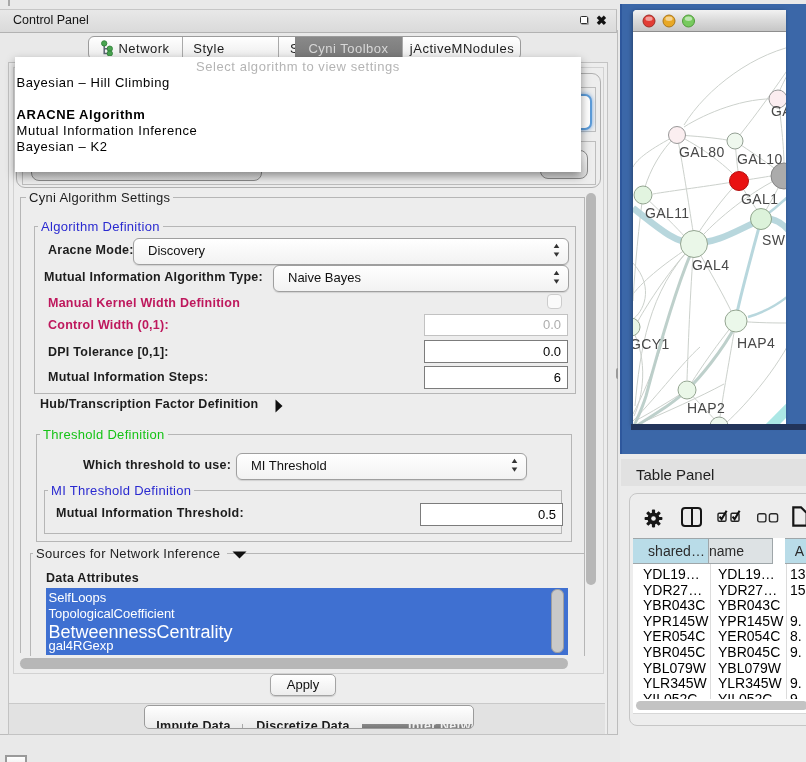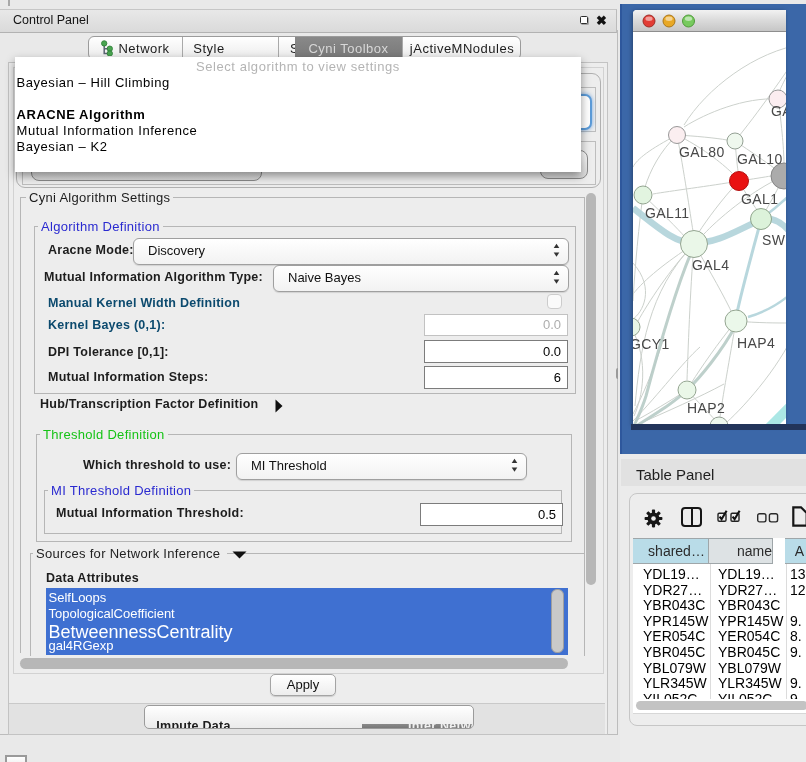--- a/index.html
+++ b/index.html
@@ -1,20 +1,20 @@
 <!DOCTYPE html>
 <html><head>
 <meta charset="utf-8">
 <style>
 html,body{margin:0;padding:0;}
 body{width:806px;height:762px;position:relative;overflow:hidden;background:#e9e9e9;
   font-family:"Liberation Sans",sans-serif;-webkit-font-smoothing:antialiased;}
 .abs{position:absolute;}
 .blab{font-size:12.5px;font-weight:bold;letter-spacing:.25px;color:#1d1d1d;white-space:nowrap;}
-.gray{color:#0c4a6e;}
+.gray{color:#be185d;}
 .combo{position:absolute;background:linear-gradient(#ffffff,#f2f2f2);border:1px solid #9f9f9f;
   border-radius:6px;font-size:13px;color:#111;box-shadow:0 1px 1px rgba(0,0,0,.12);}
 .combo .ctx{position:absolute;left:14px;top:4px;}
 .arr{position:absolute;right:8px;top:4px;width:7px;height:15px;}
 .field{position:absolute;background:#fff;border:1px solid #7c7c7c;font-size:13px;color:#000;
   text-align:right;padding-right:6px;}
 .gtitle{position:absolute;font-size:13px;letter-spacing:.3px;background:#ededed;padding:0 3px;white-space:nowrap;}
 .gbox{position:absolute;border:1px solid #b6b6b6;}
 .seg{position:absolute;top:0;bottom:0;display:flex;align-items:center;justify-content:center;
   font-size:13px;letter-spacing:.5px;color:#1c1c1c;white-space:nowrap;}
@@ -87,21 +87,21 @@
   <div class="ctx">Naive Bayes</div>
   <svg class="arr" viewBox="0 0 7 15">
       <path d="M0.7,5 L3.5,0.8 L6.3,5 Z" fill="#333"></path>
       <path d="M0.7,9.5 L3.5,13.7 L6.3,9.5 Z" fill="#333"></path>
     </svg>
 </div>
 
 <div class="blab gray abs" style="left:48px;top:296px;">Manual Kernel Width Definition</div>
 <div class="abs" style="left:547px;top:294px;width:13px;height:13px;border:1.5px solid #cccccc;border-radius:4px;background:#fafafa;"></div>
 
-<div class="blab gray abs" style="left:48px;top:318px;">Kernel Bayes (0,1):</div>
+<div class="blab gray abs" style="left:48px;top:318px;">Control Width (0,1):</div>
 <div class="field" style="left:424px;top:314px;width:136px;height:20px;border-color:#c2c2c2;color:#adadad;line-height:20px;">0.0</div>
 
 <div class="blab abs" style="left:48px;top:345px;">DPI Tolerance [0,1]:</div>
 <div class="field" style="left:424px;top:340px;width:136px;height:21px;line-height:21px;">0.0</div>
 
 <div class="blab abs" style="left:48px;top:370px;">Mutual Information Steps:</div>
 <div class="field" style="left:424px;top:366px;width:136px;height:21px;line-height:21px;">6</div>
 
 <div class="blab abs" style="left:40px;top:396.5px;">Hub/Transcription Factor Definition</div>
 <svg class="abs" style="left:275px;top:399px;" width="8" height="14" viewBox="0 0 8 14">
@@ -142,20 +142,21 @@
 </div>
 
 <div class="abs" style="left:586px;top:193px;width:10px;height:392px;border-radius:5px;background:#b7b7b7;"></div>
 <div class="abs" style="left:20px;top:658px;width:548px;height:11px;border-radius:6px;background:#b7b7b7;"></div>
 
 <div class="abs" style="left:270px;top:674px;width:64px;height:20px;border:1px solid #a4a4a4;border-radius:5px;background:linear-gradient(#ffffff,#ededed);text-align:center;line-height:20px;font-size:13px;color:#111;box-shadow:0 1px 1px rgba(0,0,0,.15);">Apply</div>
 
 <div class="abs" style="left:9px;top:703px;width:596px;height:30px;background:#e2e2e2;border-top:1px solid #c9c9c9;"></div>
 <div class="abs" style="left:144px;top:705px;width:328px;height:22px;background:linear-gradient(#ffffff,#ebebeb);border:1px solid #9b9b9b;border-radius:5px;overflow:hidden;">
   <div class="seg bseg" style="left:0;width:97px;font-size:12.5px;">Impute Data</div>
+  <div class="seg bseg segdiv" style="left:97px;width:120px;font-size:12.5px;">Discretize Data</div>
   <div class="seg bseg sel" style="left:217px;width:111px;font-size:12.5px;color:#f0f0f0;padding-left:32px;">Infer Network</div>
 </div>
 
 <div class="abs" style="left:5px;top:755px;width:18px;height:12px;border:2px solid #9a9a9a;background:linear-gradient(#ffffff,#e6e6e6);"></div>
 
 <div class="abs" style="left:616px;top:368px;width:3px;height:11px;border-left:2px solid #9a9a9a;border-radius:2px;"></div>
 
 <div class="abs" style="left:620px;top:4px;width:186px;height:450px;background:#3b67a8;border-left:2px solid #2e579c;"></div>
 
 <div class="abs" style="left:633px;top:10px;width:153px;height:415px;background:#fff;border-top-left-radius:4px;overflow:hidden;box-shadow:-1px 1px 4px rgba(0,0,0,.35);">
@@ -286,30 +287,30 @@
 <svg class="abs" style="left:757px;top:512.5px;" width="22" height="11" viewBox="0 0 22 11">
   <rect x="0.7" y="0.7" width="8.2" height="8.2" rx="1.8" fill="none" stroke="#2a2a2a" stroke-width="1.4"></rect>
   <rect x="12.4" y="0.7" width="8.2" height="8.2" rx="1.8" fill="none" stroke="#2a2a2a" stroke-width="1.4"></rect>
 </svg>
 <svg class="abs" style="left:792px;top:506px;" width="16" height="21" viewBox="0 0 16 21">
   <path d="M1.3,1.3 L9,1.3 L14.7,7 L14.7,19.7 L1.3,19.7 Z" fill="#ededed" stroke="#161616" stroke-width="2.2"></path>
 </svg>
 
 <div class="abs" style="left:633px;top:538px;width:173px;height:161px;background:#fff;overflow:hidden;font-size:14px;">
   <div style="position:absolute;left:0;top:0;width:76px;height:26px;background:#b9dce8;border:1px solid #9fa6a9;border-left:none;box-sizing:border-box;text-align:center;text-indent:12px;line-height:25px;color:#2b2b2b;">shared…</div>
-  <div style="position:absolute;left:76px;top:0;width:64px;height:26px;background:#dde2e4;border:1px solid #9fa6a9;border-left:none;box-sizing:border-box;text-align:right;line-height:25px;color:#2b2b2b;">name</div>
+  <div style="position:absolute;left:76px;top:0;width:64px;height:26px;background:#dde2e4;border:1px solid #9fa6a9;border-left:none;box-sizing:border-box;text-align:left;line-height:25px;color:#2b2b2b;">name</div>
   <div style="position:absolute;left:152px;top:0;width:30px;height:26px;background:#b9dce8;border:1px solid #9fa6a9;border-left:none;box-sizing:border-box;text-align:center;line-height:25px;color:#2b2b2b;">A</div>
   <div style="position:absolute;left:76.5px;top:26px;width:0;height:135px;border-left:1px solid #dcdcdc;"></div>
   <div style="position:absolute;left:152.5px;top:26px;width:0;height:135px;border-left:1px solid #dcdcdc;"></div>
   <div style="position:absolute;left:10px;top:28px;color:#000;">YDL19…</div>
   <div style="position:absolute;left:85px;top:28px;color:#000;">YDL19…</div>
   <div style="position:absolute;left:157px;top:28px;color:#000;">13</div>
   <div style="position:absolute;left:10px;top:43.6px;color:#000;">YDR27…</div>
   <div style="position:absolute;left:85px;top:43.6px;color:#000;">YDR27…</div>
-  <div style="position:absolute;left:157px;top:43.6px;color:#000;">12</div>
+  <div style="position:absolute;left:157px;top:43.6px;color:#000;">15</div>
   <div style="position:absolute;left:10px;top:59.2px;color:#000;">YBR043C</div>
   <div style="position:absolute;left:85px;top:59.2px;color:#000;">YBR043C</div>
   <div style="position:absolute;left:10px;top:74.8px;color:#000;">YPR145W</div>
   <div style="position:absolute;left:85px;top:74.8px;color:#000;">YPR145W</div>
   <div style="position:absolute;left:157px;top:74.8px;color:#000;">9.</div>
   <div style="position:absolute;left:10px;top:90.4px;color:#000;">YER054C</div>
   <div style="position:absolute;left:85px;top:90.4px;color:#000;">YER054C</div>
   <div style="position:absolute;left:157px;top:90.4px;color:#000;">8.</div>
   <div style="position:absolute;left:10px;top:106px;color:#000;">YBR045C</div>
   <div style="position:absolute;left:85px;top:106px;color:#000;">YBR045C</div>

